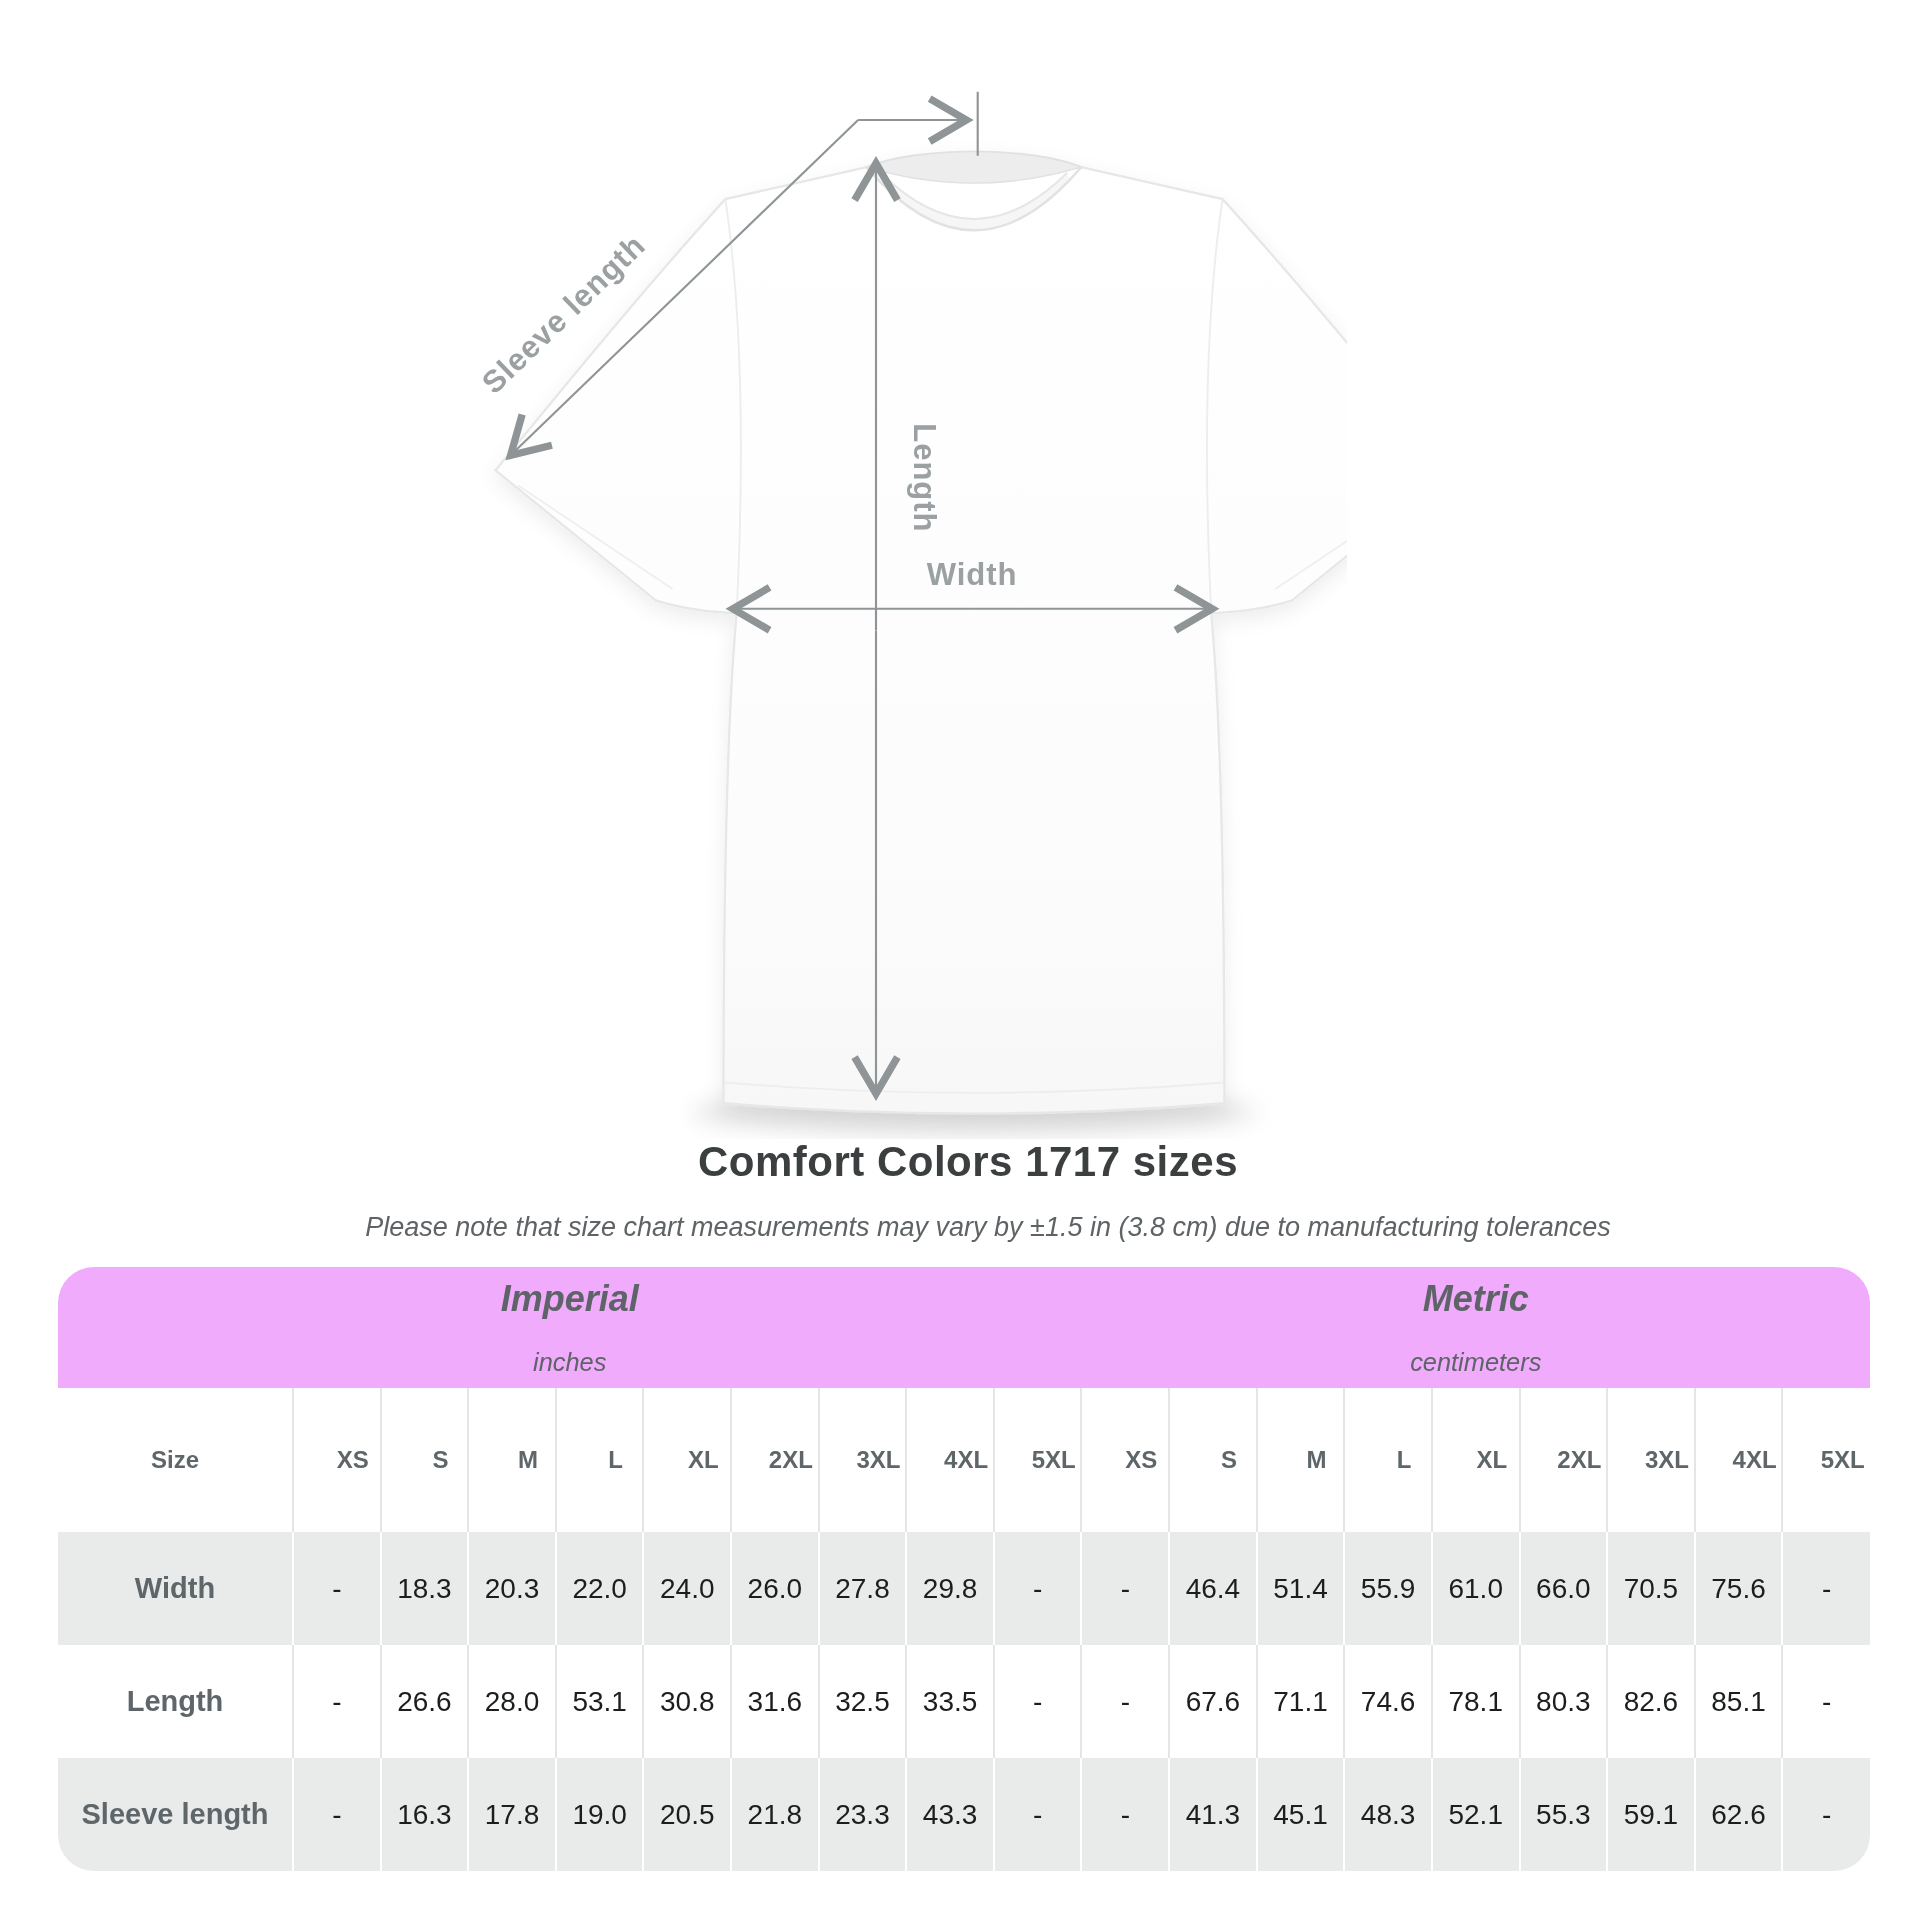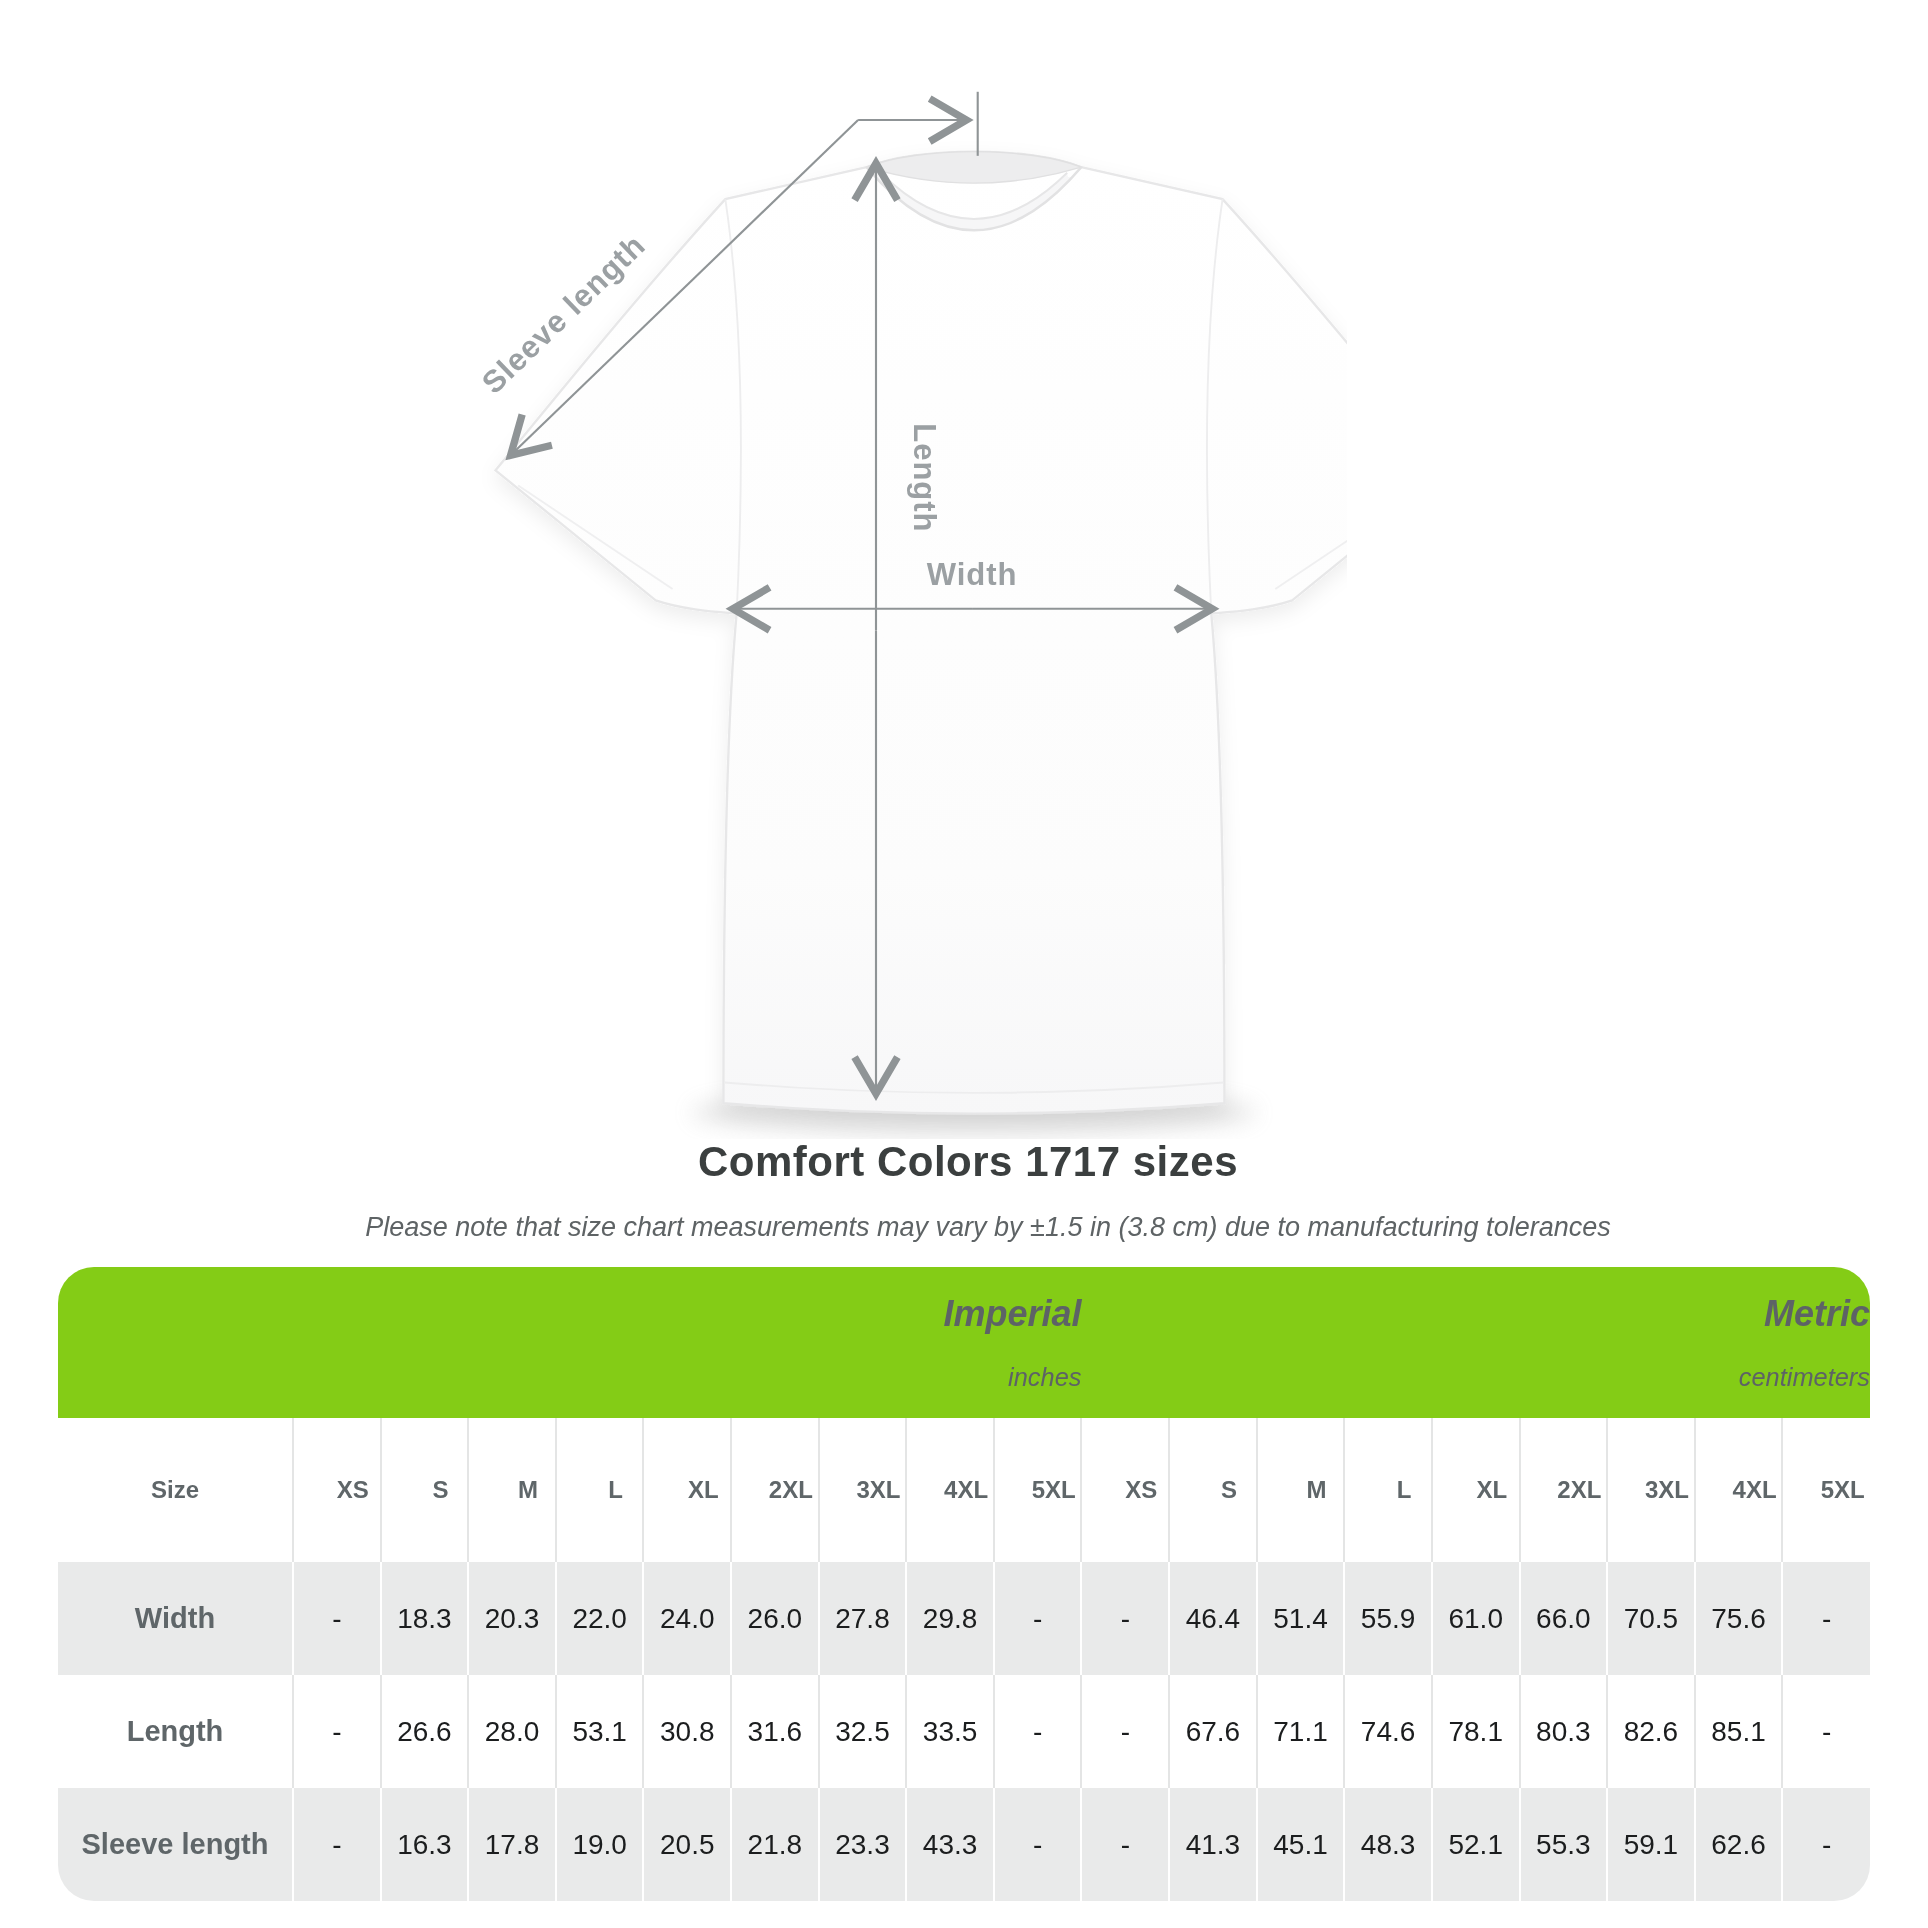--- a/index.html
+++ b/index.html
@@ -27,21 +27,21 @@
   }
   
   .table-card{
     position:absolute;left:58px;top:1267px;width:1812px;
     border-radius:36px;overflow:hidden;background:#ffffff;
   }
   table.size-table{border-collapse:collapse;table-layout:fixed;width:1812px;}
   .size-table th,.size-table td{
     text-align:center;vertical-align:middle;padding:0;
   }
-  tr.band-row th{height:151px;background:#84cc16;text-align:right;}
+  tr.band-row th{height:121px;background:#f0abfc;}
   .band-name{font-style:italic;font-weight:700;font-size:36px;color:#5d6366;}
   .band-unit{font-style:italic;font-weight:400;font-size:25.4px;color:#5d6366;margin-top:28px;}
   tr.sizes-row th{
     height:144px;background:#ffffff;
     font-weight:700;font-size:24px;color:#5f6669;
   }
   tr.sizes-row th:not(:first-child){border-left:2.8px solid #e4e5e5;padding-left:32px;}
   tr.data-row{height:113px;}
   tr.data-row th{font-weight:700;font-size:29px;color:#5f6669;}
   tr.data-row td{font-weight:400;font-size:28px;color:#1b1d1e;}

